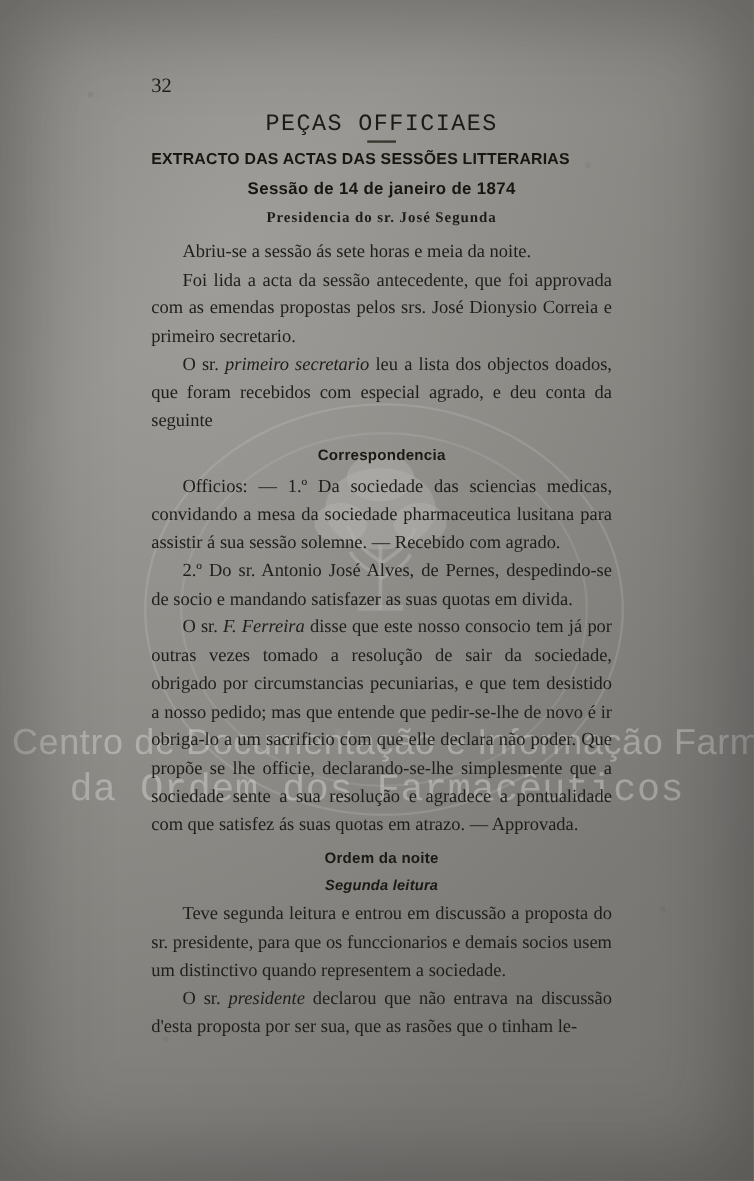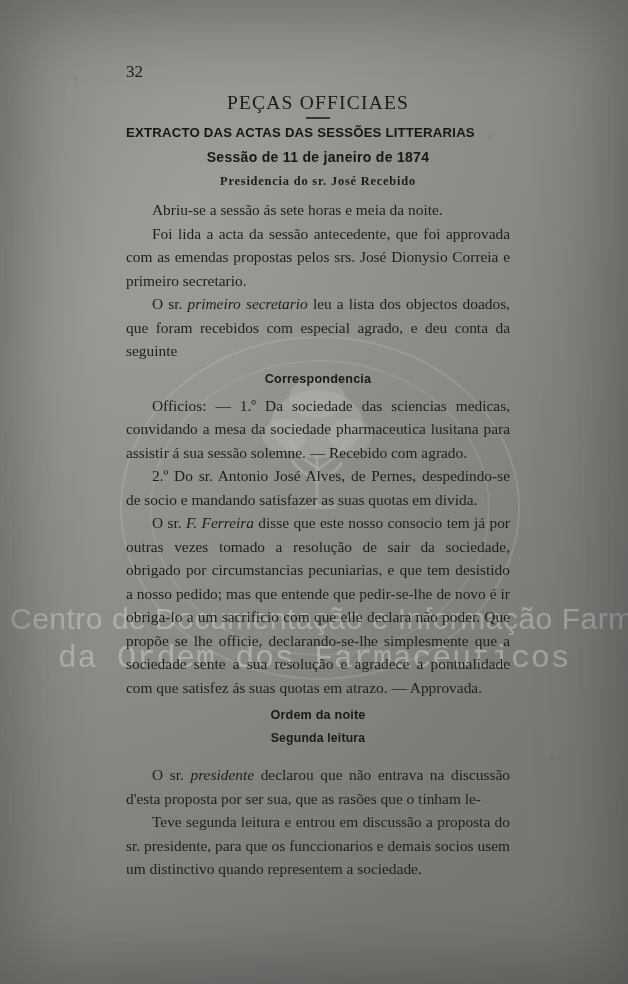--- a/index.html
+++ b/index.html
@@ -128,21 +128,21 @@
   }
   .col {
     position: absolute;
     left: 126px;
     top: 92px;
     width: 384px;
   }
   h1.sec-title {
     margin: 0 0 2px 0;
     text-align: center;
-    font-family: Liberation Serif, serif;
+    font-family: Liberation Mono, monospace;
     font-weight: normal;
     font-size: 19.5px;
     letter-spacing: 1.2px;
     color: #1b1b19;
   }
   .rule-short {
     width: 24px;
     height: 2px;
     background: #39382f;
     margin: 3px auto 6px auto;
@@ -188,21 +188,22 @@
     margin: 9px 0 8px 0;
     text-align: center;
     font-family: "Liberation Sans", sans-serif;
     font-weight: bold;
     font-size: 12.6px;
     letter-spacing: .2px;
     color: #1a1a14;
   }
   .center-head.small {
     font-size: 12.2px;
-    margin: 9px 0 18px 0;
+    margin: 9px 0 5px 0;
+    font-style: italic;
   }
   em { }
   .blurred { filter: blur(0.25px); }
 </style>
 </head>
 <body>
 
 <div class="page">
 
   <div class="watermark">
@@ -232,39 +233,39 @@
 
     <div class="folio-row">
       <div class="folio">32</div>
     </div>
 
     <div class="col">
 
       <h1 class="sec-title">PEÇAS OFFICIAES</h1>
       <div class="rule-short"></div>
       <h2 class="sub-title">EXTRACTO DAS ACTAS DAS SESSÕES LITTERARIAS</h2>
-      <h3 class="session">Sessão de 11 de janeiro de 1874</h3>
-      <h4 class="presidency">Presidencia do sr. José Recebido</h4>
+      <h3 class="session">Sessão de 14 de janeiro de 1874</h3>
+      <h4 class="presidency">Presidencia do sr. José Segunda</h4>
 
       <p class="body">Abriu-se a sessão ás sete horas e meia da noite.</p>
       <p class="body">Foi lida a acta da sessão antecedente, que foi approvada com as emendas propostas pelos srs. José Dionysio Correia e primeiro secretario.</p>
 
       <p class="body"><span>O sr. </span><em>primeiro secretario</em><span> leu a lista dos objectos doados, que foram recebidos com especial agrado, e deu conta da seguinte</span></p>
 
       <div class="center-head">Correspondencia</div>
 
       <p class="body">Officios: — 1.º Da sociedade das sciencias medicas, convidando a mesa da sociedade pharmaceutica lusitana para assistir á sua sessão solemne. — Recebido com agrado.</p>
       <p class="body">2.º Do sr. Antonio José Alves, de Pernes, despedindo-se de socio e mandando satisfazer as suas quotas em divida.</p>
 
       <p class="body blurred"><span>O sr. </span><em>F. Ferreira</em><span> disse que este nosso consocio tem já por outras vezes tomado a resolução de sair da sociedade, obrigado por circumstancias pecuniarias, e que tem desistido a nosso pedido; mas que entende que pedir-se-lhe de novo é ir obriga-lo a um sacrificio com que elle declara não poder. Que propõe se lhe officie, declarando-se-lhe simplesmente que a sociedade sente a sua resolução e agradece a pontualidade com que satisfez ás suas quotas em atrazo. — Approvada.</span></p>
 
       <div class="center-head">Ordem da noite</div>
       <div class="center-head small">Segunda leitura</div>
 
+      <p class="body">Teve segunda leitura e entrou em discussão a proposta do sr. presidente, para que os funccionarios e demais socios usem um distinctivo quando representem a sociedade.</p>
+
       <p class="body"><span>O sr. </span><em>presidente</em><span> declarou que não entrava na discussão d'esta proposta por ser sua, que as rasões que o tinham le-</span></p>
-
-      <p class="body">Teve segunda leitura e entrou em discussão a proposta do sr. presidente, para que os funccionarios e demais socios usem um distinctivo quando representem a sociedade.</p>
 
     </div>
   </div>
 
   <div class="vignette"></div>
 </div>
 
 </body></html>

